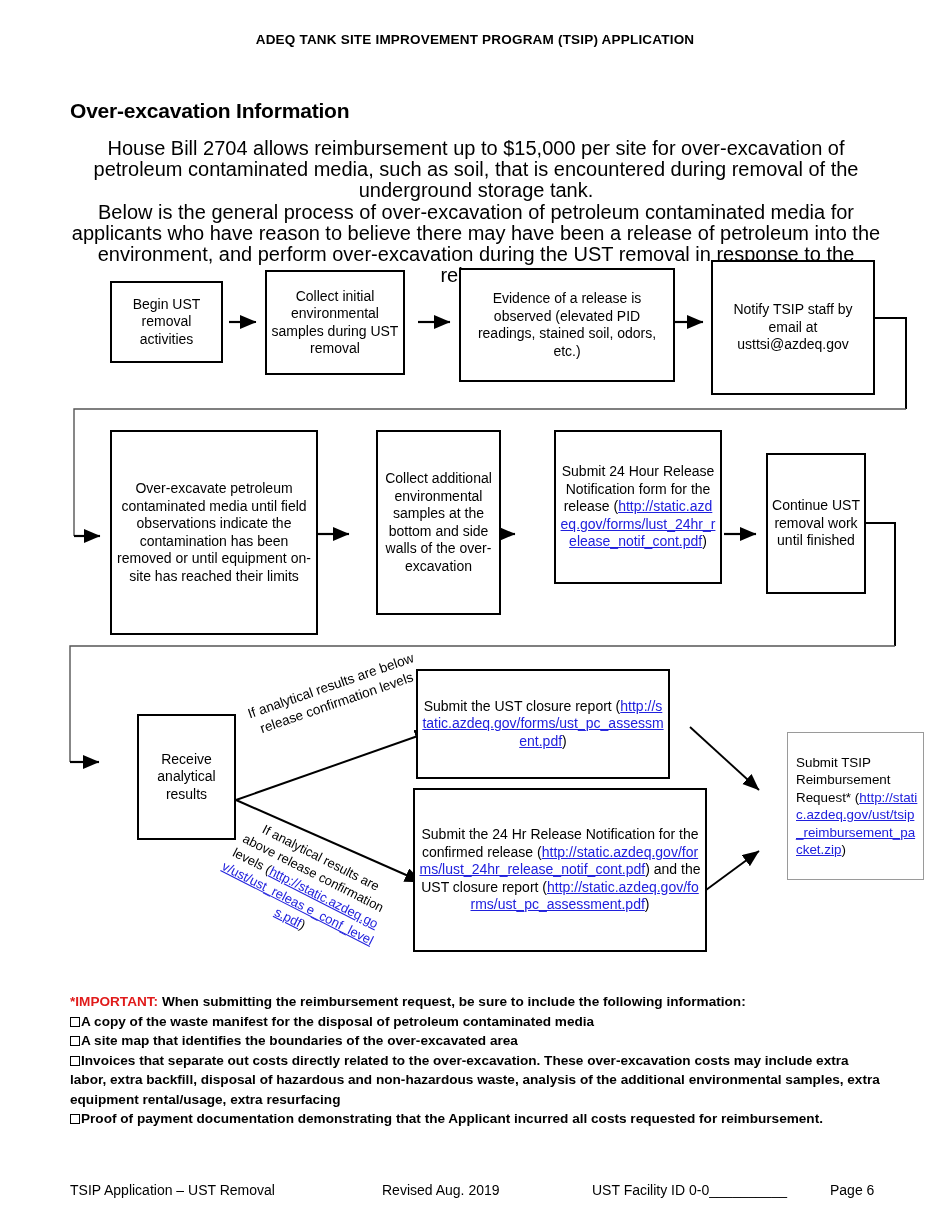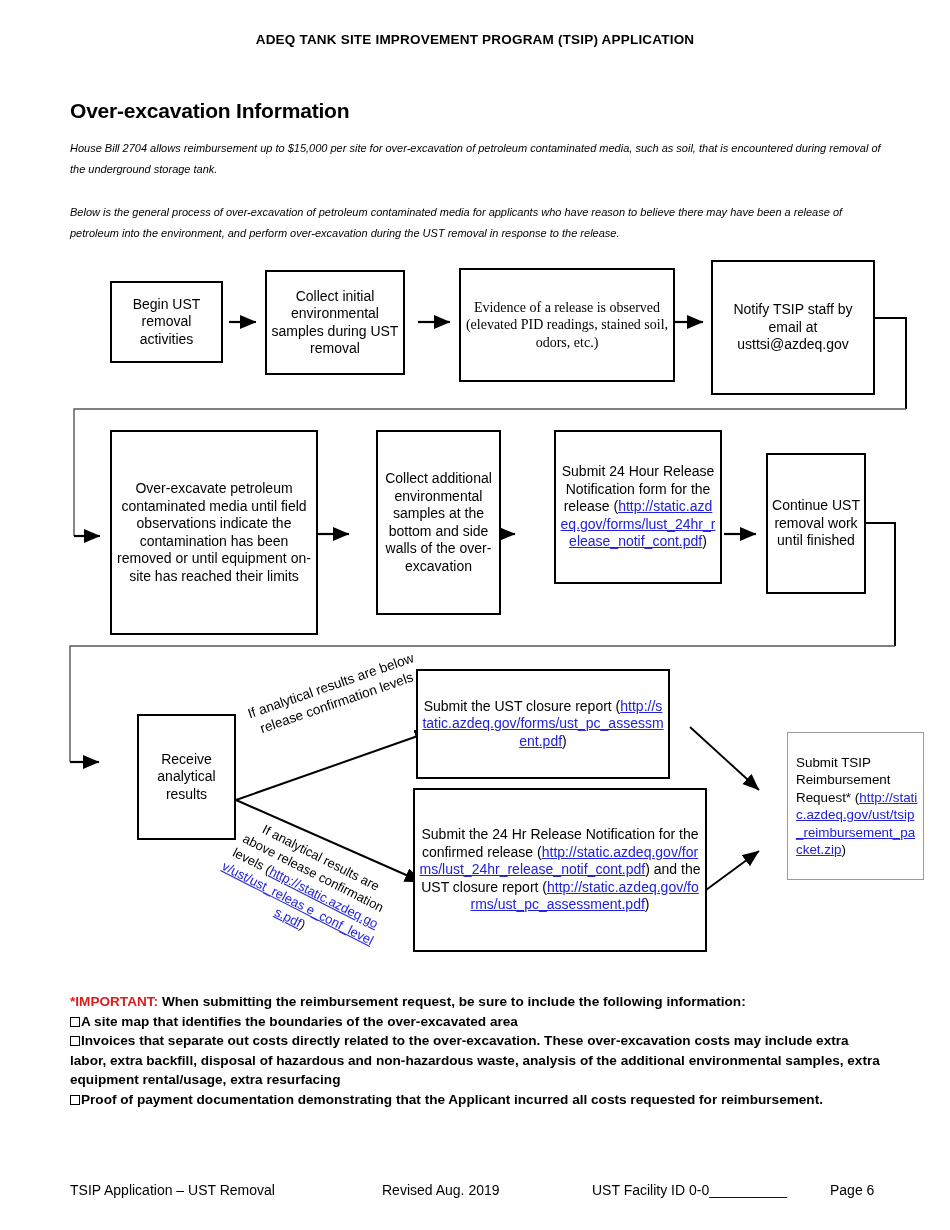--- a/index.html
+++ b/index.html
@@ -13,21 +13,21 @@
   .doc-header{
     position:absolute;top:32px;left:0;width:950px;text-align:center;
     font-size:13.5px;font-weight:700;letter-spacing:.2px;
   }
   .title{
     position:absolute;left:70px;top:99px;
     font-size:21px;font-weight:700;letter-spacing:-.2px;
   }
   .para{
     position:absolute;left:70px;width:812px;
-    font-size:11px;line-height:21px;text-align:left;font-style:italic;
+    font-size:20px;line-height:21px;text-align:center;
   }
   #para1{top:138px;}
   #para2{top:202px;}
 
   
   .fbox{
     position:absolute;border:2.6px solid #000;background:#fff;
     display:flex;align-items:center;justify-content:center;
     text-align:center;font-size:14px;line-height:17.5px;
     padding:2px 4px;box-sizing:border-box;
@@ -111,21 +111,21 @@
   </svg>
 
   <div class="fbox" style="left:110px;top:281px;width:113px;height:82px;">
     <div class="inner">Begin UST removal activities</div>
   </div>
 
   <div class="fbox" style="left:265px;top:270px;width:140px;height:105px;align-items:center;">
     <div class="inner">Collect initial environmental samples during UST removal</div>
   </div>
 
-  <div class="fbox" style="left:459px;top:268px;width:216px;height:114px;font-family:Liberation Serif, serif;">
+  <div class="fbox" style="left:459px;top:268px;width:216px;height:114px;">
     <div class="inner">Evidence of a release is observed (elevated PID readings, stained soil, odors, etc.)</div>
   </div>
 
   <div class="fbox" style="left:711px;top:260px;width:164px;height:135px;">
     <div class="inner">Notify TSIP staff by email at usttsi@azdeq.gov</div>
   </div>
 
   <div class="fbox" style="left:110px;top:430px;width:208px;height:205px;">
     <div class="inner">Over-excavate petroleum contaminated media until field observations indicate the contamination has been removed or until equipment on-site has reached their limits</div>
   </div>
@@ -170,20 +170,23 @@
     <span>If analytical results are below release confirmation levels</span>
   </div>
 
   <div class="rotlabel" style="left:250px;top:812px;transform:rotate(27deg);width:168px;white-space:normal;font-size:13px;line-height:17px;">
     <span>If analytical results are above release confirmation levels (</span><span class="lnk">http://static.azdeq.gov/ust/ust_releas e_conf_levels.pdf</span><span>)</span>
   </div>
 
   <div class="impwrap">
     <div class="improw">
       <span class="redlead">*IMPORTANT:</span><span> When submitting the reimbursement request, be sure to include the following information:</span>
+    </div>
+    <div class="improw">
+      <span class="cbx"></span><span>A copy of the waste manifest for the disposal of petroleum contaminated media</span>
     </div>
     <div class="improw">
       <span class="cbx"></span><span>A site map that identifies the boundaries of the over-excavated area</span>
     </div>
     <div class="improw">
       <span class="cbx"></span><span>Invoices that separate out costs directly related to the over-excavation. These over-excavation costs may include extra labor, extra backfill, disposal of hazardous and non-hazardous waste, analysis of the additional environmental samples, extra equipment rental/usage, extra resurfacing</span>
     </div>
     <div class="improw">
       <span class="cbx"></span><span>Proof of payment documentation demonstrating that the Applicant incurred all costs requested for reimbursement.</span>
     </div>

